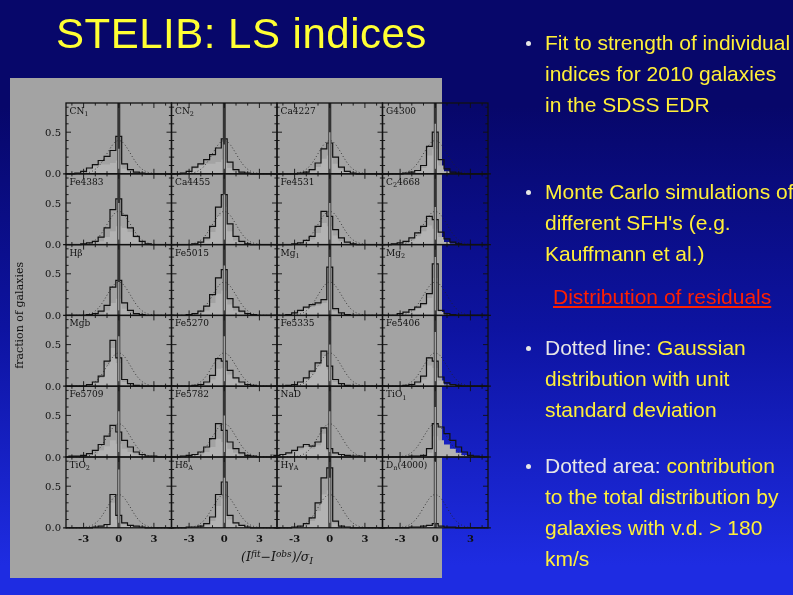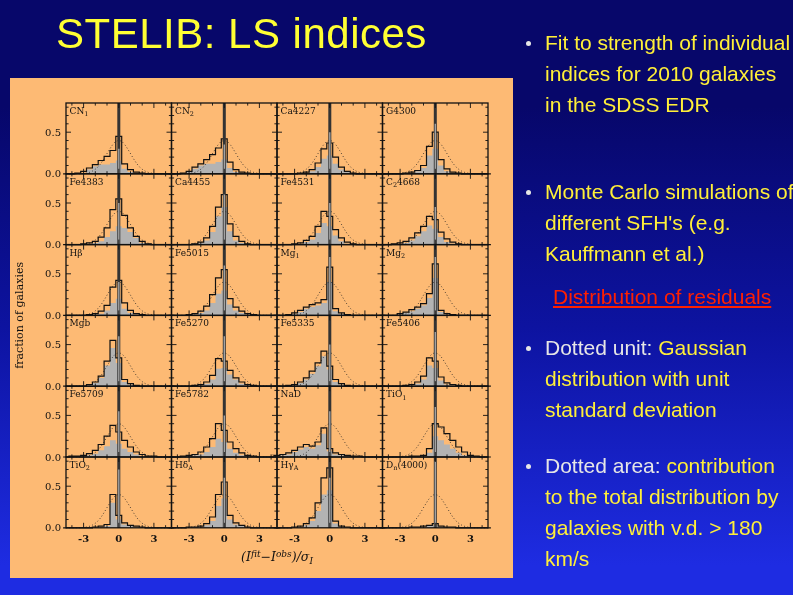--- a/index.html
+++ b/index.html
@@ -8,22 +8,22 @@
     font-family:"Liberation Sans",sans-serif;
     background:linear-gradient(180deg,var(--bg-top,#07076a) 0%,var(--bg-top,#07076a) 18%,#0d13a0 55%,var(--bg-bottom,#1e2ce2) 95%);
   }
   .slide-title{
     position:absolute;left:56px;top:10px;margin:0;
     font-size:42px;font-weight:normal;letter-spacing:.5px;
     color:var(--title-color,#ffff33);
     text-align:right;
   }
   .figure{
-    position:absolute;left:10px;top:78px;width:503px;height:500px;
-    background:#fdba74;
+    position:absolute;left:10px;top:78px;width:432px;height:500px;
+    background:#a3a3a3;
   }
   .figure svg{display:block;}
   .notes{position:absolute;left:517px;top:0;width:268px;}
   .bullet{position:absolute;left:0;padding-left:28px;width:250px;
     font-size:21px;line-height:31px;color:var(--text-yellow,#ffef38);}
   .bullet .dot{
     position:absolute;left:9px;top:14px;width:5px;height:5px;border-radius:50%;
     background:var(--prefix-color,#d8d8d8);
   }
   .bullet .prefix{color:var(--prefix-color,#e6e6e6);}
@@ -1058,18 +1058,18 @@
 
 <aside class="notes">
   <div class="bullet b1">
     <span class="dot"></span><span class="prefix"></span><span class="btext">Fit to strength of individual indices for 2010 galaxies in the SDSS EDR</span>
   </div>
   <div class="bullet b2">
     <span class="dot"></span><span class="prefix"></span><span class="btext">Monte Carlo simulations of different SFH's (e.g. Kauffmann et al.)</span>
   </div>
   <div class="residuals-heading">Distribution of residuals</div>
   <div class="bullet b3">
-    <span class="dot"></span><span class="prefix">Dotted unit: </span><span class="btext">Gaussian distribution with unit standard deviation</span>
+    <span class="dot"></span><span class="prefix">Dotted line: </span><span class="btext">Gaussian distribution with unit standard deviation</span>
   </div>
   <div class="bullet b4">
     <span class="dot"></span><span class="prefix">Dotted area: </span><span class="btext">contribution to the total distribution by galaxies with v.d. &gt; 180 km/s</span>
   </div>
 </aside>
 
 </body></html>

